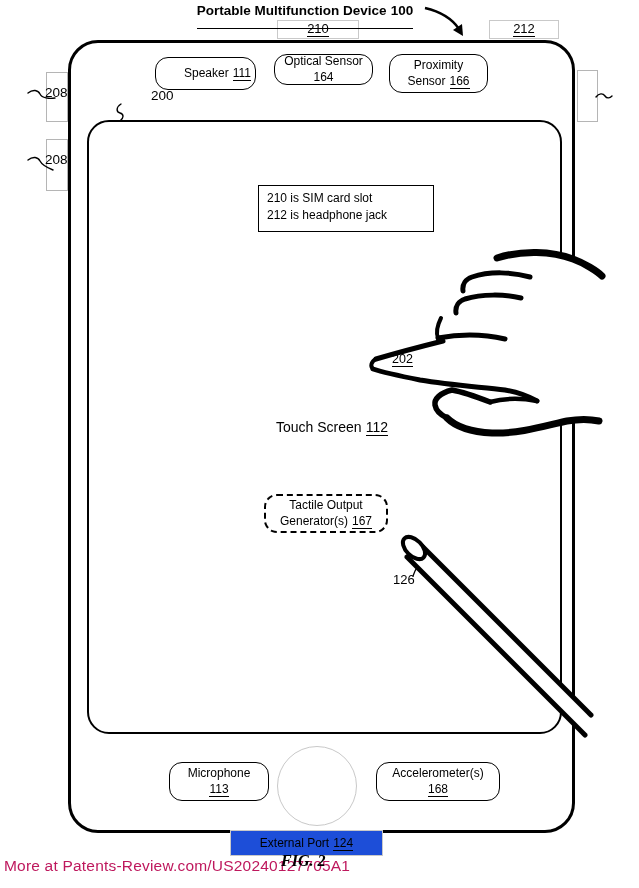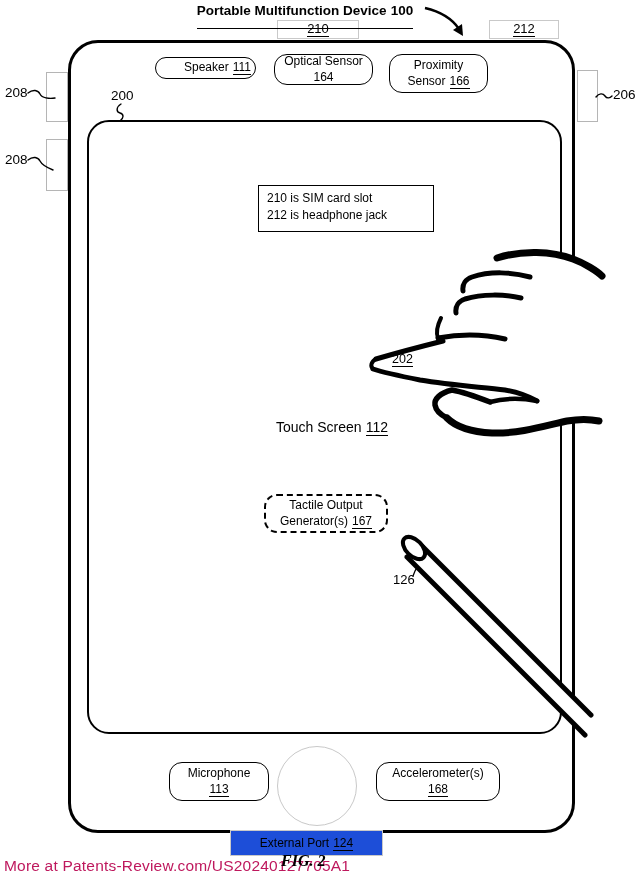--- a/index.html
+++ b/index.html
@@ -4,21 +4,21 @@
 <style>
   html,body{margin:0;padding:0;background:#fff;}
   .canvas{
     position:relative;width:639px;height:888px;background:#fff;overflow:hidden;
     font-family:"Liberation Sans", sans-serif;color:#000;
   }
   .abs{position:absolute;}
   .ctr{text-align:center;}
   .u{border-bottom:1.4px solid #000;}
   .num{margin-left:4px;}
-  .reflbl{font-size:13.5px;z-index:6;}
+  .reflbl{font-size:13.5px;z-index:6;margin-left:40px;}
   .box{
     position:absolute;border:1.9px solid #000;border-radius:13px;background:#fff;
     display:flex;flex-direction:column;align-items:center;justify-content:center;
     font-size:12px;line-height:1.3;z-index:3;text-align:center;box-sizing:border-box;
   }
   .dashedbox{border:2px dashed #000;border-radius:13px;}
   .device{
     position:absolute;left:68px;top:40px;width:507px;height:793px;
     border:3px solid #000;border-radius:30px;background:transparent;z-index:2;box-sizing:border-box;
   }
@@ -68,21 +68,21 @@
   <div class="sidebtn" style="left:577px;top:70px;width:21px;height:52px;"></div>
 
   <div class="abs reflbl" style="left:5px;top:85px;">208</div>
   <div class="abs reflbl" style="left:5px;top:152px;">208</div>
   <div class="abs reflbl" style="left:613px;top:87px;">206</div>
   <div class="abs reflbl" style="left:111px;top:88px;">200</div>
 
   <div class="device"></div>
   <div class="screen"></div>
 
-  <div class="box" style="left:155px;top:57px;width:101px;height:22px;padding-left:24px;">
+  <div class="box" style="left:155px;top:57px;width:101px;height:33px;padding-left:24px;">
     <div><span>Speaker</span><span class="u num">111</span></div>
   </div>
   <div class="box" style="left:274px;top:54px;width:99px;height:31px;">
     <div>Optical Sensor</div>
     <div><span class="u">164</span></div>
   </div>
   <div class="box" style="left:389px;top:54px;width:99px;height:39px;align-items:center;">
     <div>Proximity</div>
     <div><span>Sensor</span><span class="u num">166</span></div>
   </div>

